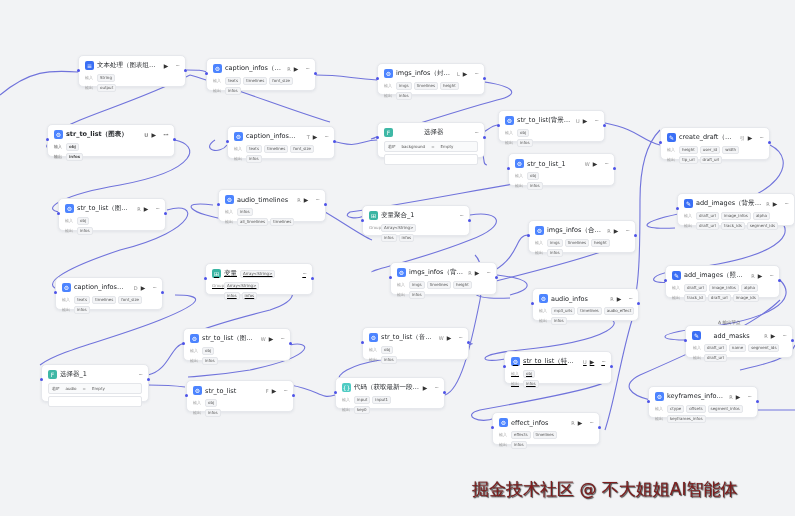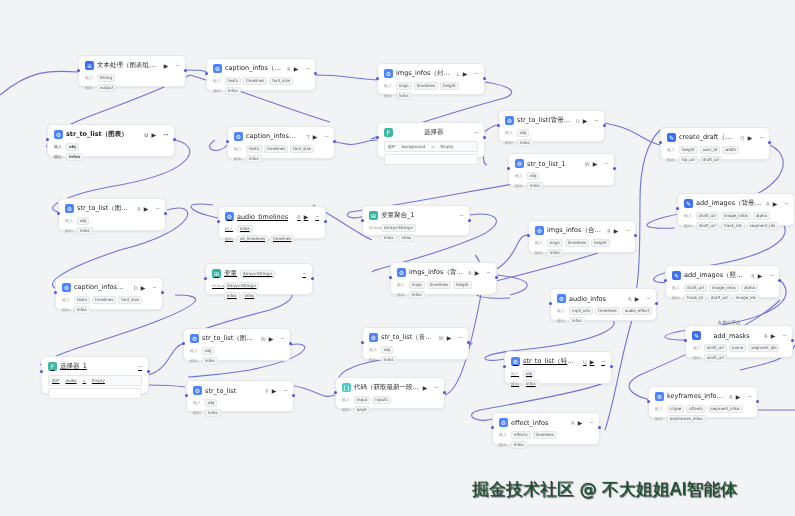--- a/index.html
+++ b/index.html
@@ -20,21 +20,21 @@
   .row{display:flex;align-items:center;gap:2px;height:9px;margin-top:1px;}
   .row .lbl{font-size:4px;color:#999;width:10px;flex:0 0 auto;}
   .tag{font-size:4px;color:#555;background:#f3f4f6;border:1px solid #e4e6ea;border-radius:2px;padding:0 2px;height:6px;line-height:6px;white-space:nowrap;}
   .port{position:absolute;width:3px;height:3px;border-radius:50%;background:#4d53e8;}
   .port.in{left:-2px;top:13px;}
   .port.out{right:-2px;top:13px;}
   .cond-row{display:flex;align-items:center;height:9px;border:1px solid #e4e6ea;border-radius:2px;background:#f9fafb;margin-top:2px;padding:0 3px;gap:6px;}
   .cond-row .t{font-size:4px;color:#555;}
   .else-row{height:9px;border:1px solid #e4e6ea;border-radius:2px;background:#fff;margin-top:2px;}
   .floatlabel{position:absolute;font-size:4.5px;color:#666;}
-  #watermark{position:absolute;left:472px;top:478px;font-size:17px;color:#14532d;text-shadow:0 0 1px #555,1px 1px 1px #444;white-space:nowrap;font-family:"DejaVu Sans",sans-serif;}
+  #watermark{position:absolute;left:472px;top:478px;font-size:17px;color:#7f1d1d;text-shadow:0 0 1px #555,1px 1px 1px #444;white-space:nowrap;font-family:"DejaVu Sans",sans-serif;}
 </style>
 </head>
 <body>
 
 <svg id="edges" viewBox="0 0 795 516">
   <g fill="none" stroke="#6366d9" stroke-width="1.1" opacity="0.9">
     <path d="M0 95 C30 70,50 70,78 72"></path>
     <path d="M187 70 C200 70,200 70,207 72"></path>
     <path d="M190 75 C240 90,290 110,330 122"></path>
     <path d="M316 75 C340 75,350 78,377 80"></path>
@@ -274,21 +274,21 @@
       <span class="lbl">输入</span>
       <span class="tag">obj</span>
     </div>
   <div class="row">
       <span class="lbl">输出</span>
       <span class="tag">infos</span>
     </div>
   <span class="port out"></span>
 </div>
 
-<div class="node" style="left:218px;top:206px;width:108px;height:33px;text-decoration:underline;">
+<div class="node" style="left:218px;top:189px;width:108px;height:33px;">
   <span class="port in"></span>
   <div class="hdr">
       <span class="ico plugin">⚙</span>
       <span class="title">audio_timelines</span>
       <span class="badge">R</span>
       <span class="run">▶</span>
       <span class="more">···</span>
     </div>
   <div class="row">
       <span class="lbl">输入</span>
@@ -447,21 +447,21 @@
       <span class="tag">timelines</span>
       <span class="tag">height</span>
     </div>
   <div class="row">
       <span class="lbl">输出</span>
       <span class="tag">infos</span>
     </div>
   <span class="port out"></span>
 </div>
 
-<div class="node" style="left:550px;top:288px;width:107px;height:33px;">
+<div class="node" style="left:532px;top:288px;width:107px;height:33px;">
   <span class="port in"></span>
   <div class="hdr">
       <span class="ico plugin">⚙</span>
       <span class="title">audio_infos</span>
       <span class="badge">R</span>
       <span class="run">▶</span>
       <span class="more">···</span>
     </div>
   <div class="row">
       <span class="lbl">输入</span>
@@ -533,21 +533,21 @@
       <span class="lbl">输入</span>
       <span class="tag">obj</span>
     </div>
   <div class="row">
       <span class="lbl">输出</span>
       <span class="tag">infos</span>
     </div>
   <span class="port out"></span>
 </div>
 
-<div class="node" style="left:41px;top:356px;width:108px;height:38px;text-decoration:underline;">
+<div class="node" style="left:41px;top:364px;width:108px;height:38px;">
   <span class="port in"></span>
   <div class="hdr">
       <span class="ico cond">F</span>
       <span class="title">选择器_1</span>
       <span class="more" style="margin-left:auto">···</span>
     </div>
   <div class="cond-row">
       <span class="t">若IF</span>
       <span class="t">audio</span>
       <span class="t">=</span>

